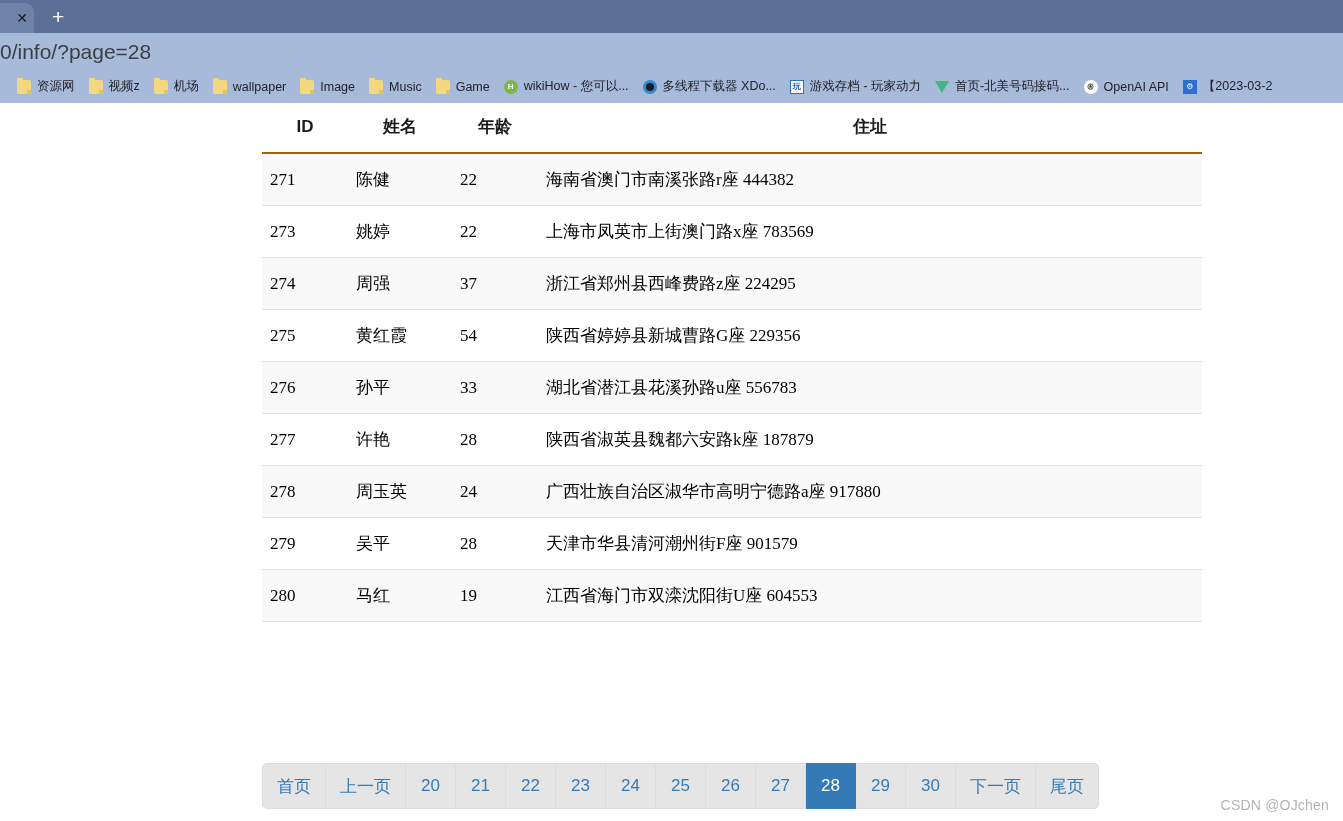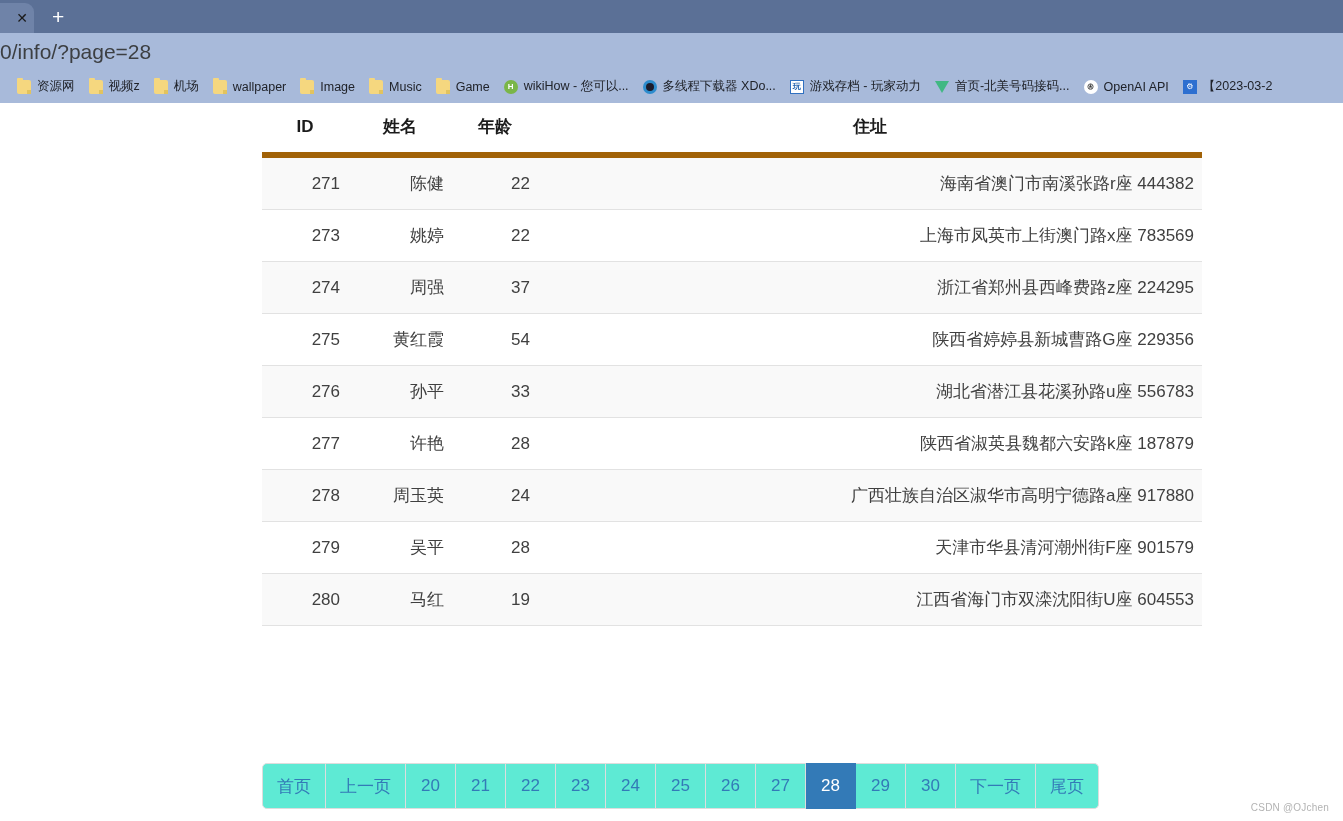--- a/index.html
+++ b/index.html
@@ -217,30 +217,30 @@
     width: 940px;
     border-collapse: collapse;
     table-layout: fixed;
   }
   table.data-table th {
     font-size: 17px;
     font-weight: bold;
     color: #1b1b1b;
     padding: 12px 8px 14px 8px;
     text-align: center;
-    border-bottom: 6px solid #a16207;
+    border-bottom: 2px solid #a16207;
     font-family: "Liberation Sans", sans-serif;
   }
   table.data-table td {
     font-size: 17px;
-    color: #404040;
+    color: #000000;
     padding: 14px 8px;
-    text-align: right;
+    text-align: left;
     border-top: 1px solid #e2e2e2;
-    font-family: Liberation Sans, sans-serif;
+    font-family: Liberation Serif, serif;
   }
   table.data-table tbody tr:nth-child(odd) {
     background: #f9f9f9;
   }
   table.data-table tbody tr:nth-child(even) {
     background: #ffffff;
   }
   table.data-table tbody tr:last-child td {
     border-bottom: 1px solid #e2e2e2;
   }
@@ -257,21 +257,21 @@
     display: flex;
     align-items: stretch;
     height: 46px;
   }
   .pg-item {
     display: flex;
     align-items: center;
     justify-content: center;
     border: 1px solid #dddddd;
     border-left-width: 0;
-    background: #5eead4;
+    background: #e5e5e5;
     color: #337ab7;
     font-size: 17px;
     font-family: "Liberation Sans", sans-serif;
     box-sizing: border-box;
     padding: 0 14px;
     min-width: 50px;
     height: 46px;
     cursor: pointer;
     user-select: none;
     white-space: nowrap;
@@ -289,21 +289,21 @@
     background: #337ab7;
     border-color: #337ab7;
     color: #ffffff;
   }
 
   
   .watermark {
     position: absolute;
     right: 14px;
     bottom: 8px;
-    font-size: 10px;
+    font-size: 14px;
     color: #b3b3b3;
     font-family: "Liberation Sans", sans-serif;
     letter-spacing: 0.2px;
     user-select: none;
   }
 </style>
 </head>
 <body>
 
 <div class="browser-chrome">

